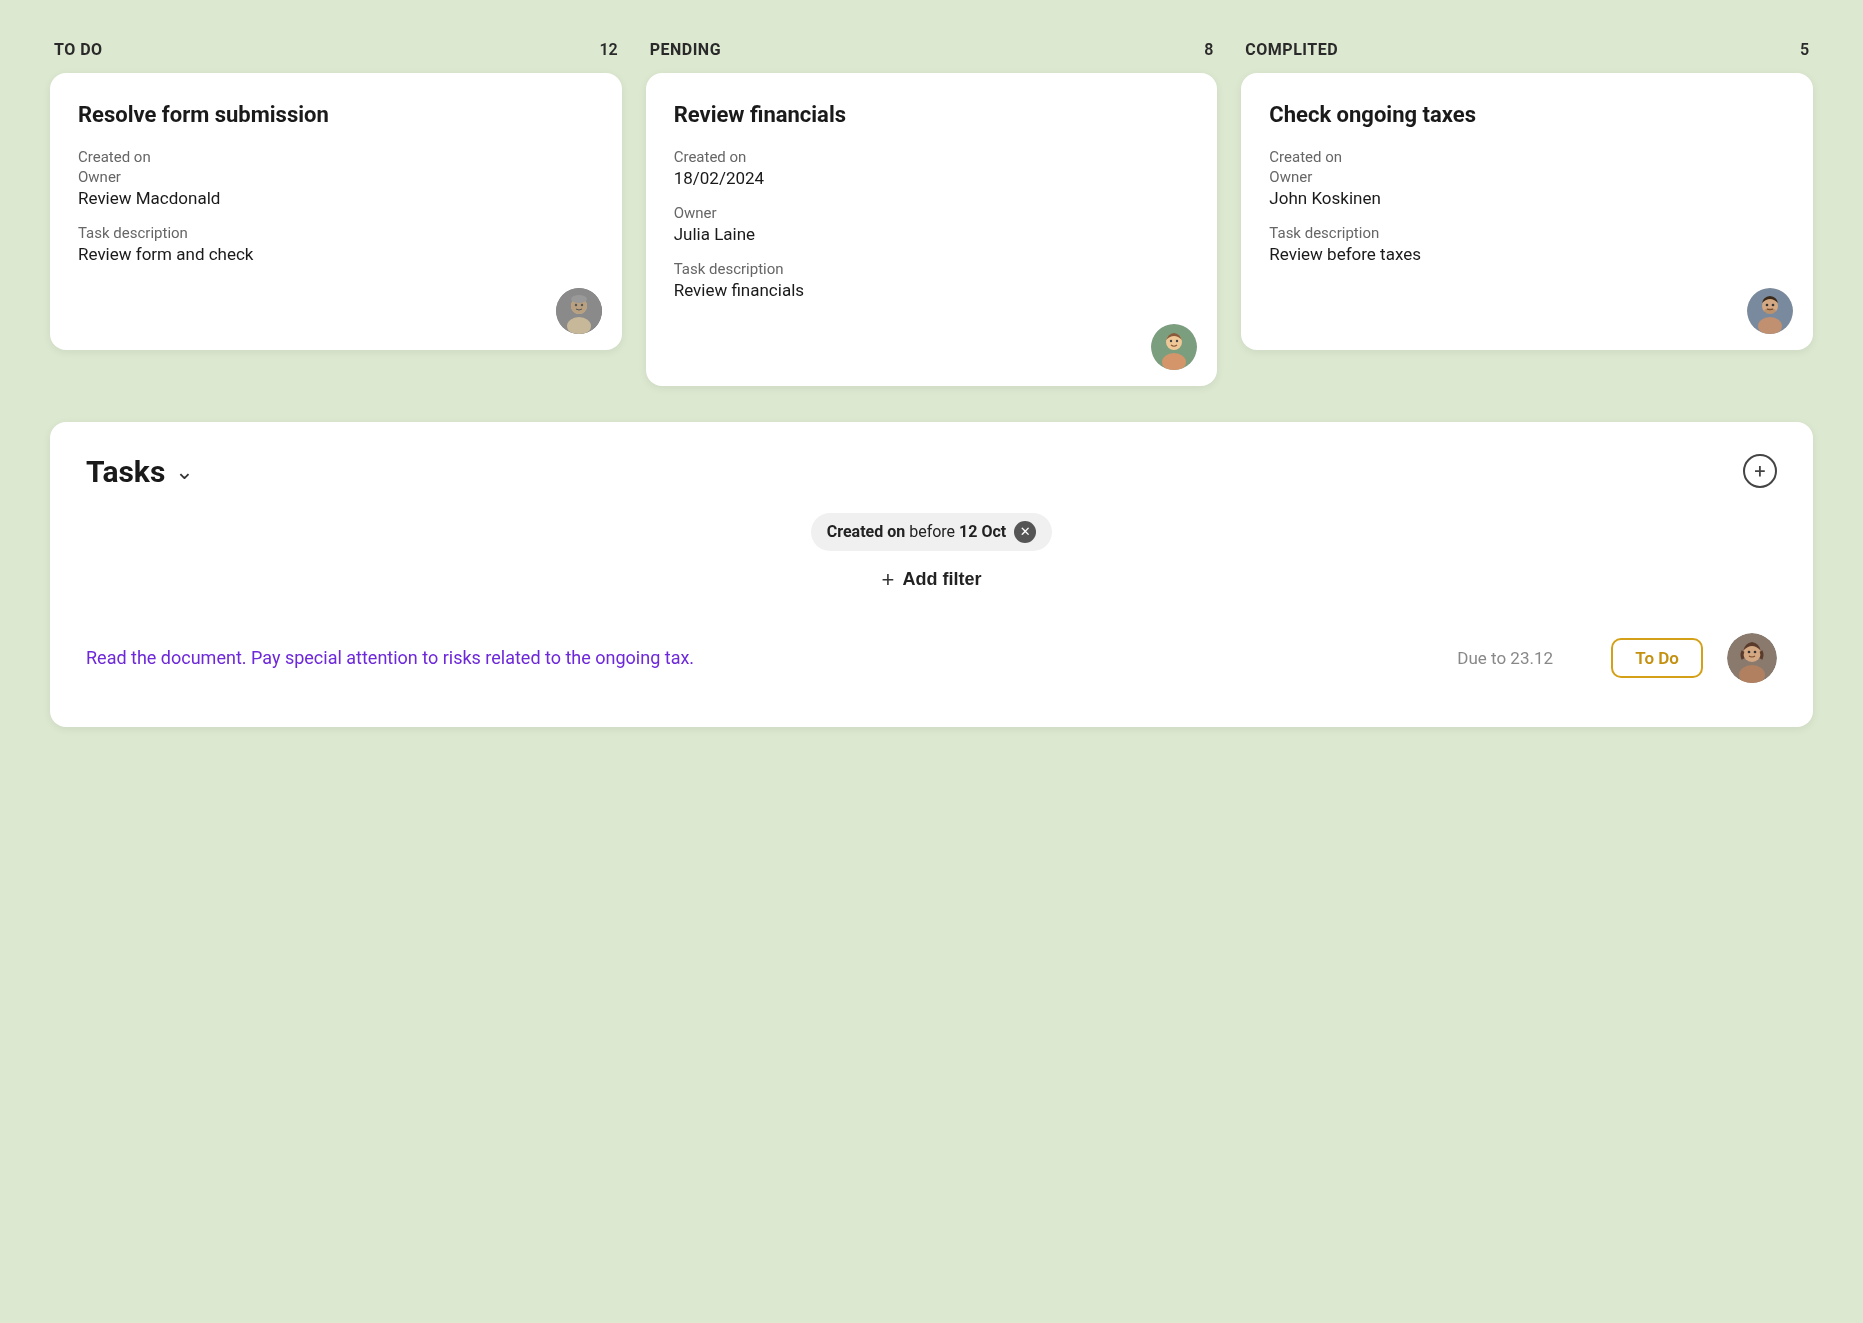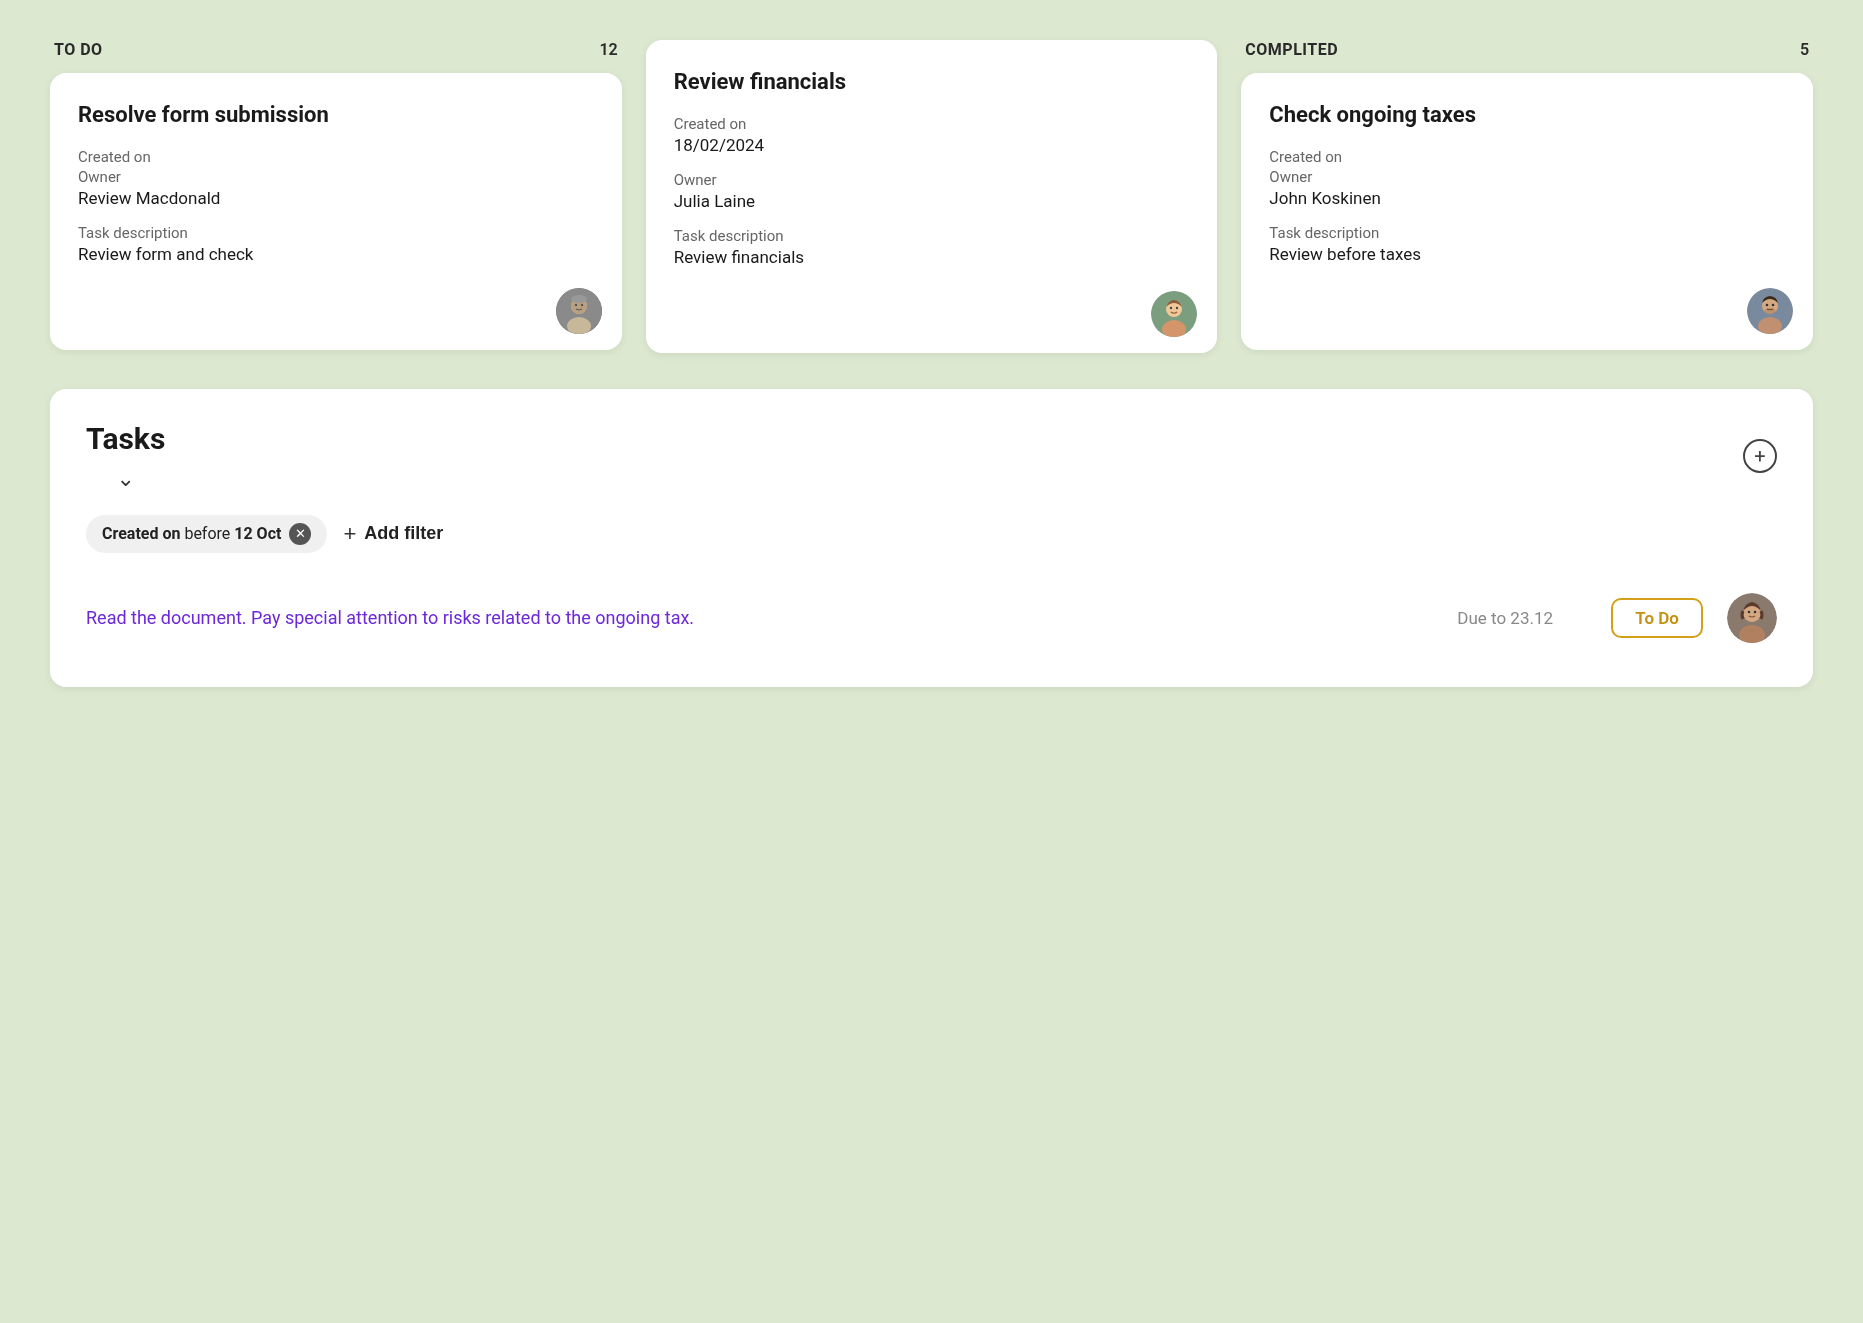--- a/index.html
+++ b/index.html
@@ -93,21 +93,20 @@
     .tasks-header {
       display: flex;
       justify-content: space-between;
       align-items: center;
       margin-bottom: 24px;
     }
     .tasks-title-group {
       display: flex;
       align-items: center;
       gap: 10px;
-      flex-direction: column;
     }
     .tasks-title {
       font-size: 30px;
       font-weight: 700;
       color: #1a1a1a;
     }
     .chevron-down {
       font-size: 22px;
       color: #333;
       cursor: pointer;
@@ -123,20 +122,21 @@
       font-size: 20px;
       color: #444;
       cursor: pointer;
     }
     
     .filter-row {
       display: flex;
       align-items: center;
       gap: 16px;
       margin-bottom: 28px;
+      flex-direction: column;
     }
     .filter-chip {
       display: flex;
       align-items: center;
       gap: 8px;
       background: #f0f0f0;
       border-radius: 24px;
       padding: 8px 16px;
       font-size: 16px;
     }
@@ -251,20 +251,24 @@
           <circle cx="26" cy="17" r="1.2" fill="#555"></circle>
           <path d="M20 21 Q23 23 26 21" stroke="#555" stroke-width="1" fill="none"></path>
 
           <ellipse cx="23" cy="11" rx="8" ry="4" fill="#999"></ellipse>
         </svg>
       </div>
     </div>
   </div>
 
   <div class="kanban-column">
+    <div class="column-header">
+      <span class="column-title">PENDING</span>
+      <span class="column-count">8</span>
+    </div>
     <div class="task-card">
       <div class="task-title">Review financials</div>
       <div class="task-field-label">Created on</div>
       <div class="task-field-value">18/02/2024</div>
       <div class="task-field-label">Owner</div>
       <div class="task-field-value">Julia Laine</div>
       <div class="task-field-label">Task description</div>
       <div class="task-field-value">Review financials</div>
       <div style="height:50px;"></div>
       <div class="task-avatar">

